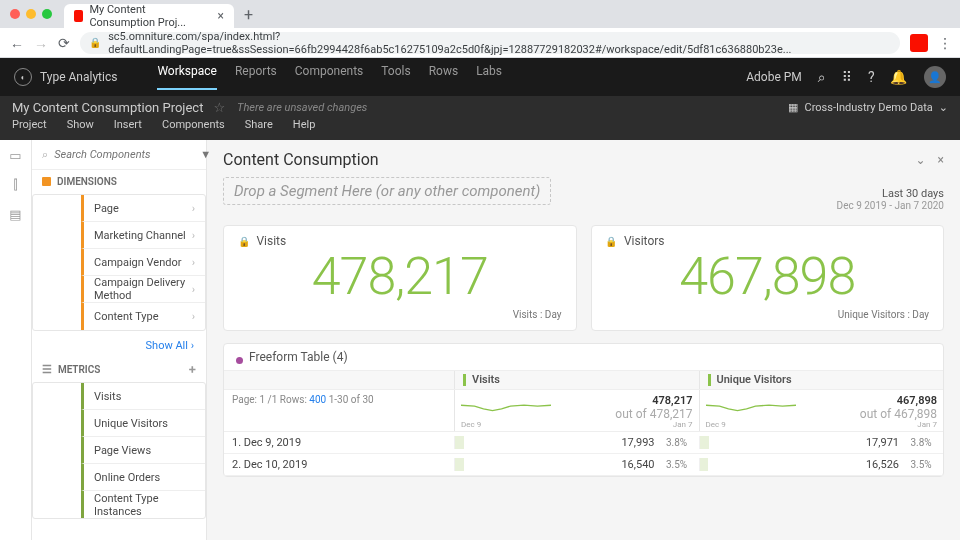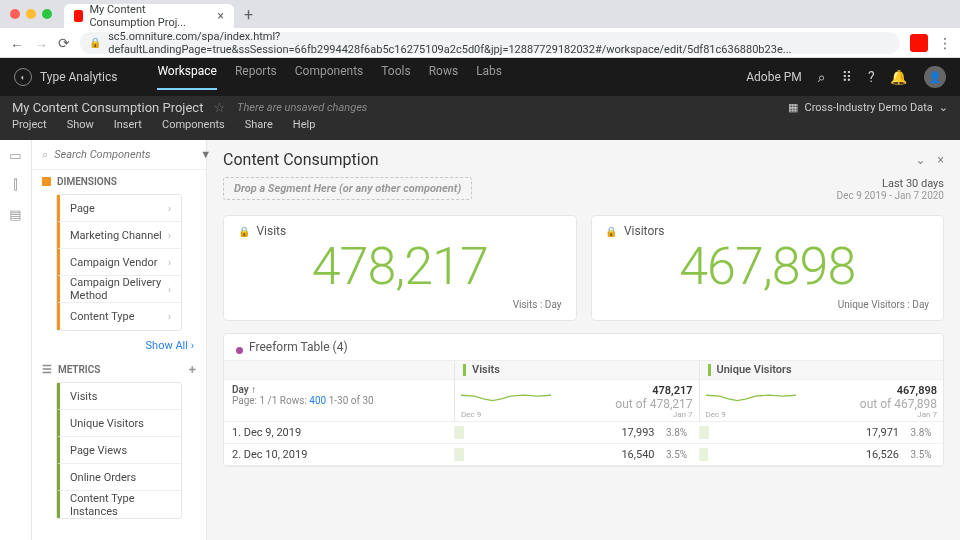--- a/index.html
+++ b/index.html
@@ -37,35 +37,35 @@
 .rail .ico { color:#999; font-size:13px; }
 .side { width:175px; background:#fff; border-right:1px solid #e6e6e6; display:flex; flex-direction:column; }
 .search-row { height:30px; display:flex; align-items:center; padding:0 10px; border-bottom:1px solid #eee; gap:6px; }
 .search-row .mag { color:#aaa; font-size:11px; }
 .search-row input { border:none; outline:none; font-size:11px; color:#777; flex:1; font-style:italic; }
 .search-row .filt { color:#777; font-size:11px; }
 .sect-hdr { height:22px; display:flex; align-items:center; padding:0 10px; font-size:10px; font-weight:600; color:#6b6b6b; gap:6px; }
 .sect-hdr .cube { width:9px; height:9px; background:#f29423; border-radius:1px; }
 .sect-hdr .stack { color:#8e8e8e; font-size:11px; }
 .sect-hdr .plus { margin-left:auto; color:#999; font-size:13px; }
-.dim-list, .met-list { border:1px solid #e6e6e6; border-radius:3px; margin:2px 24px; }
+.dim-list, .met-list { border:1px solid #e6e6e6; border-radius:3px; margin:2px 0;padding-left:48px; }
 .dim-item, .met-item { height:27px; display:flex; align-items:center; padding:0 10px; font-size:11px; color:#4a4a4a; border-bottom:1px solid #eee; border-left:3px solid transparent; }
 .dim-item { border-left-color:#f29423; }
 .met-item { border-left-color:#7fa53f; }
 .dim-item:last-child, .met-item:last-child { border-bottom:none; }
 .dim-item .chev { margin-left:auto; color:#bbb; font-size:11px; }
 .show-all { text-align:right; padding:6px 12px; font-size:11px; color:#2680eb; }
 .canvas { flex:1; padding:10px 16px; overflow:hidden; }
 .panel-hdr { display:flex; align-items:center; margin-bottom:8px; }
 .panel-hdr h1 { font-size:16px; font-weight:400; color:#333; }
 .panel-hdr .tools { margin-left:auto; display:flex; gap:12px; color:#888; font-size:12px; }
 .top-row { display:flex; align-items:flex-start; gap:12px; margin-bottom:14px; }
-.drop-zone { border:1px dashed #c7c7c7; border-radius:3px; padding:4px 10px; font-size:11px; color:#999; font-style:italic;font-weight:bold; }
+.drop-zone { border:1px dashed #c7c7c7; border-radius:3px; padding:4px 10px; font-size:15px; color:#999; font-style:italic; }
 .date-range { margin-left:auto; text-align:right; }
-.date-range .dr1 { font-size:11px; color:#555; }
+.date-range .dr1 { font-size:11px; color:#555;margin-top:10px; }
 .date-range .dr2 { font-size:10px; color:#999; }
 .metrics-row { display:flex; gap:14px; margin-bottom:12px; }
 .met-card { flex:1; border:1px solid #e6e6e6; border-radius:4px; background:#fff; padding:8px 14px 10px; }
 .met-card .mh { display:flex; align-items:center; gap:6px; font-size:12px; color:#555; margin-bottom:2px; }
 .met-card .mh .lock { color:#c9256c; font-size:10px; }
 .met-card .big { font-size:52px; font-weight:300; color:#8bc34a; text-align:center; line-height:1.05; letter-spacing:-1px; }
 .met-card .sub { text-align:right; font-size:10px; color:#777; margin-top:4px; }
 .freeform { border:1px solid #e6e6e6; border-radius:4px; background:#fff; }
 .ff-hdr { display:flex; align-items:flex-end; gap:6px; padding:6px 12px; font-size:12px; color:#555; }
 .ff-hdr .dot { width:7px; height:7px; border-radius:50%; background:#a64d9e; }
@@ -264,21 +264,20 @@
               <div class="mark"></div>
               <span>Visits</span>
             </div>
           <div class="col-m">
               <div class="mark"></div>
               <span>Unique Visitors</span>
             </div>
         </div>
         <div class="spark-row">
           <div class="dcell">
-            <div class="day-lbl"><span>Day</span> ↑</div>
             <div class="pg"><span>Page: 1 /1  Rows:</span> <span class="bl">400</span> <span>1-30 of 30</span></div>
           </div>
           <div class="scell">
             <svg class="spark" viewBox="0 0 100 20">
                 <polyline points="0,8 15,9 25,12 35,14 45,12 55,9 70,8 85,9 100,8" fill="none" stroke="#8bc34a" stroke-width="1.5"></polyline>
               </svg>
             <div class="tot">478,217</div>
             <div class="tot2">out of 478,217</div>
             <div class="xl">
                 <span>Dec 9</span>

